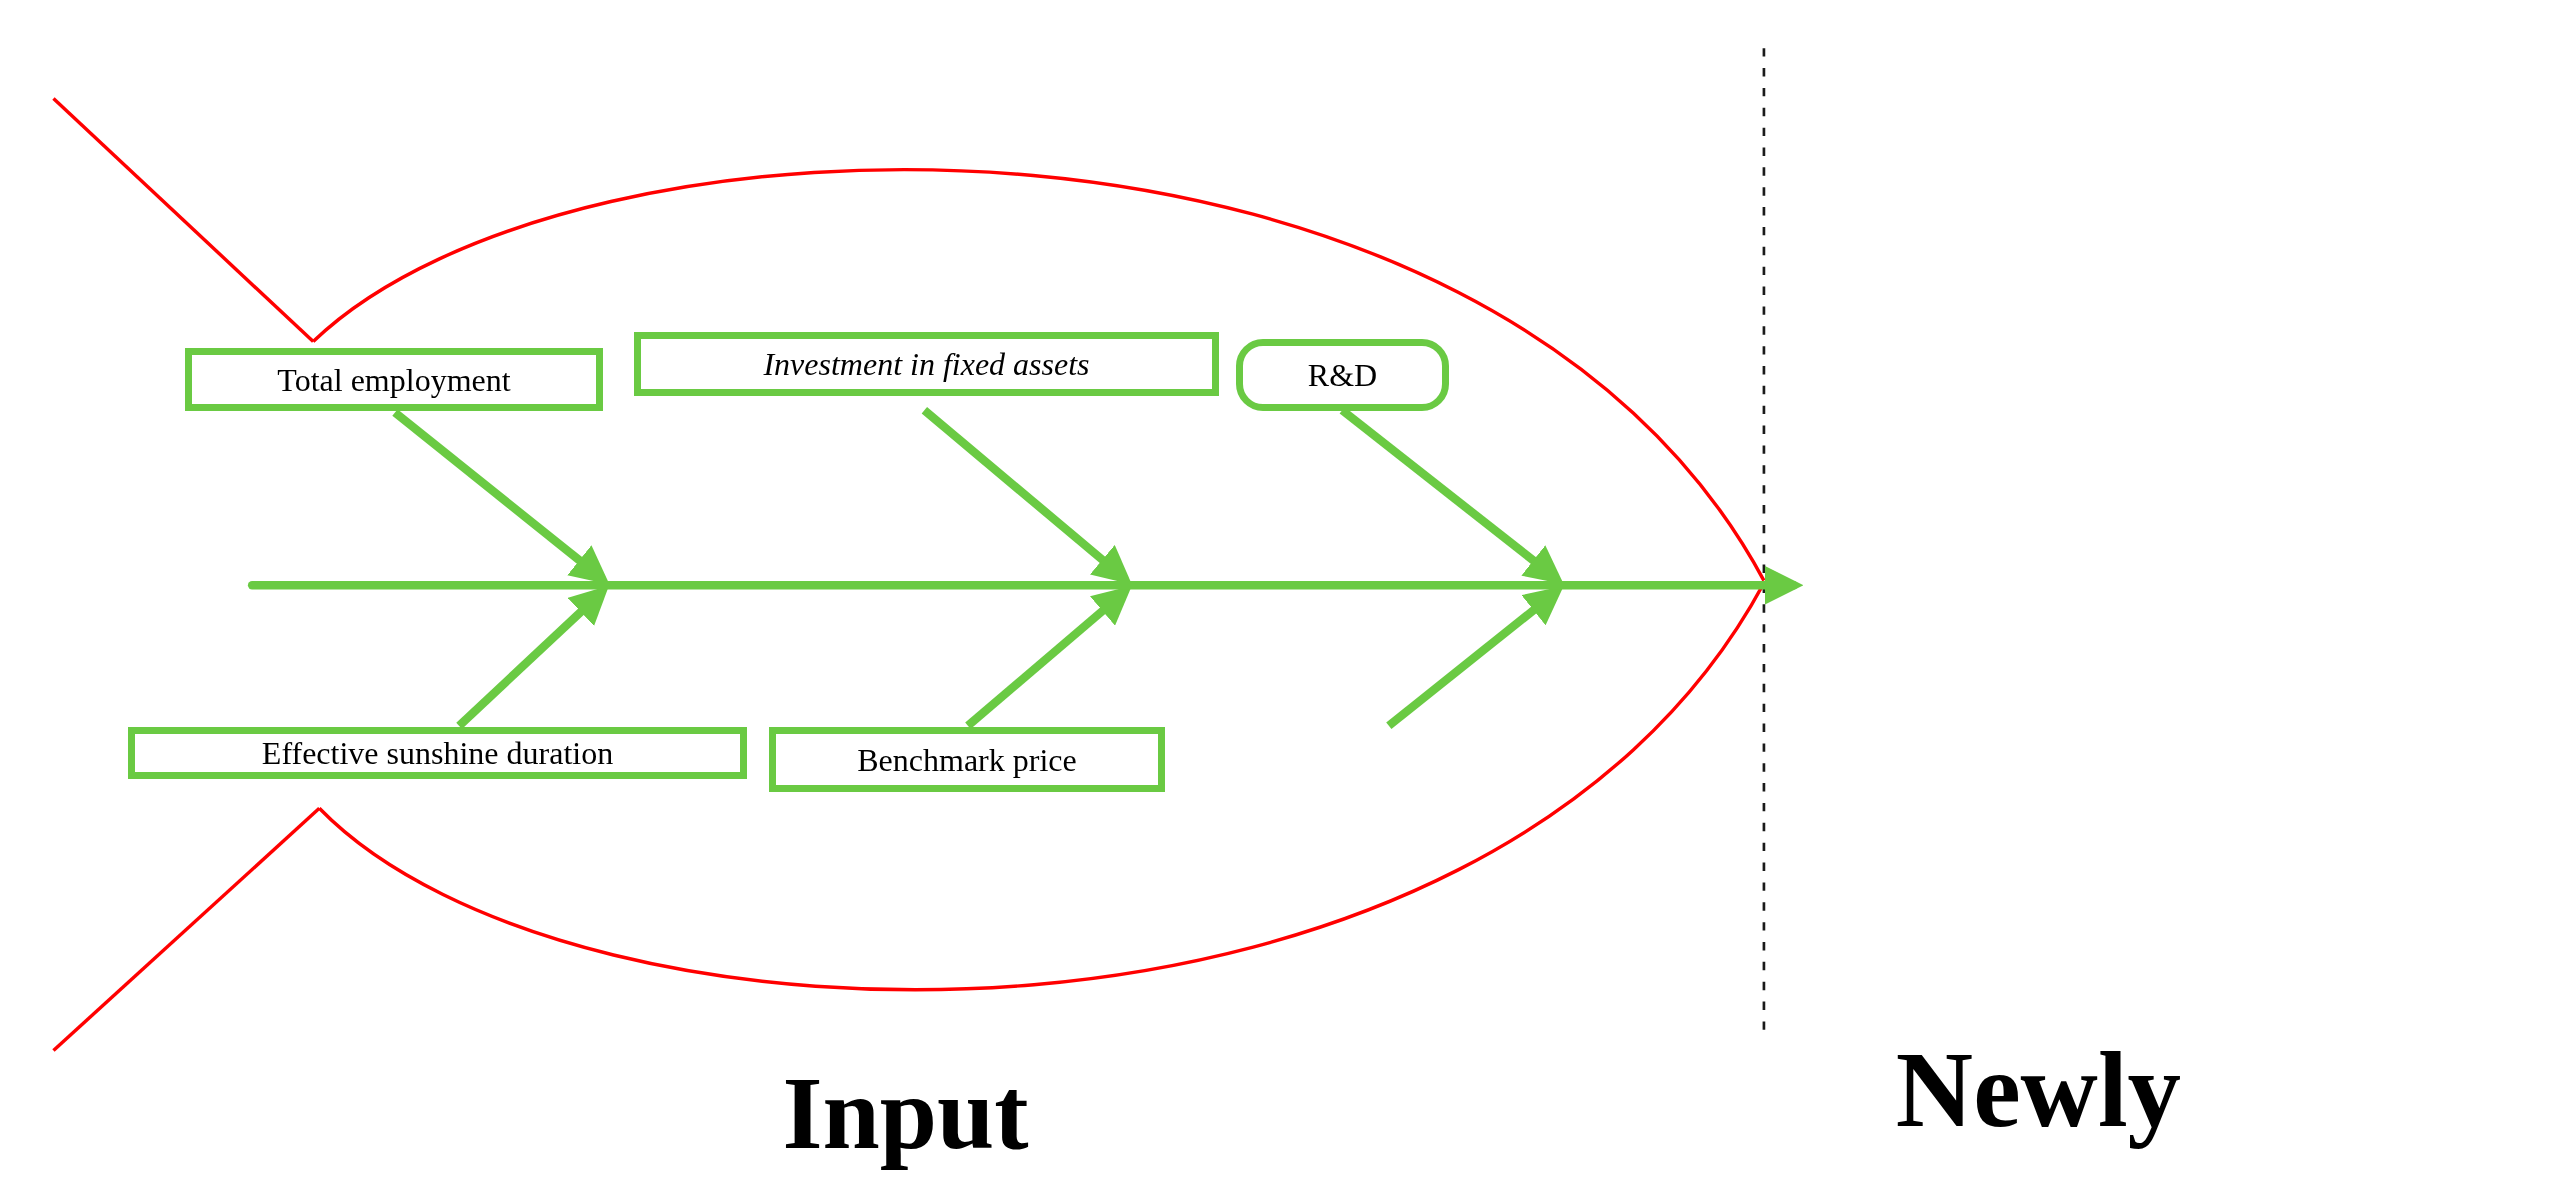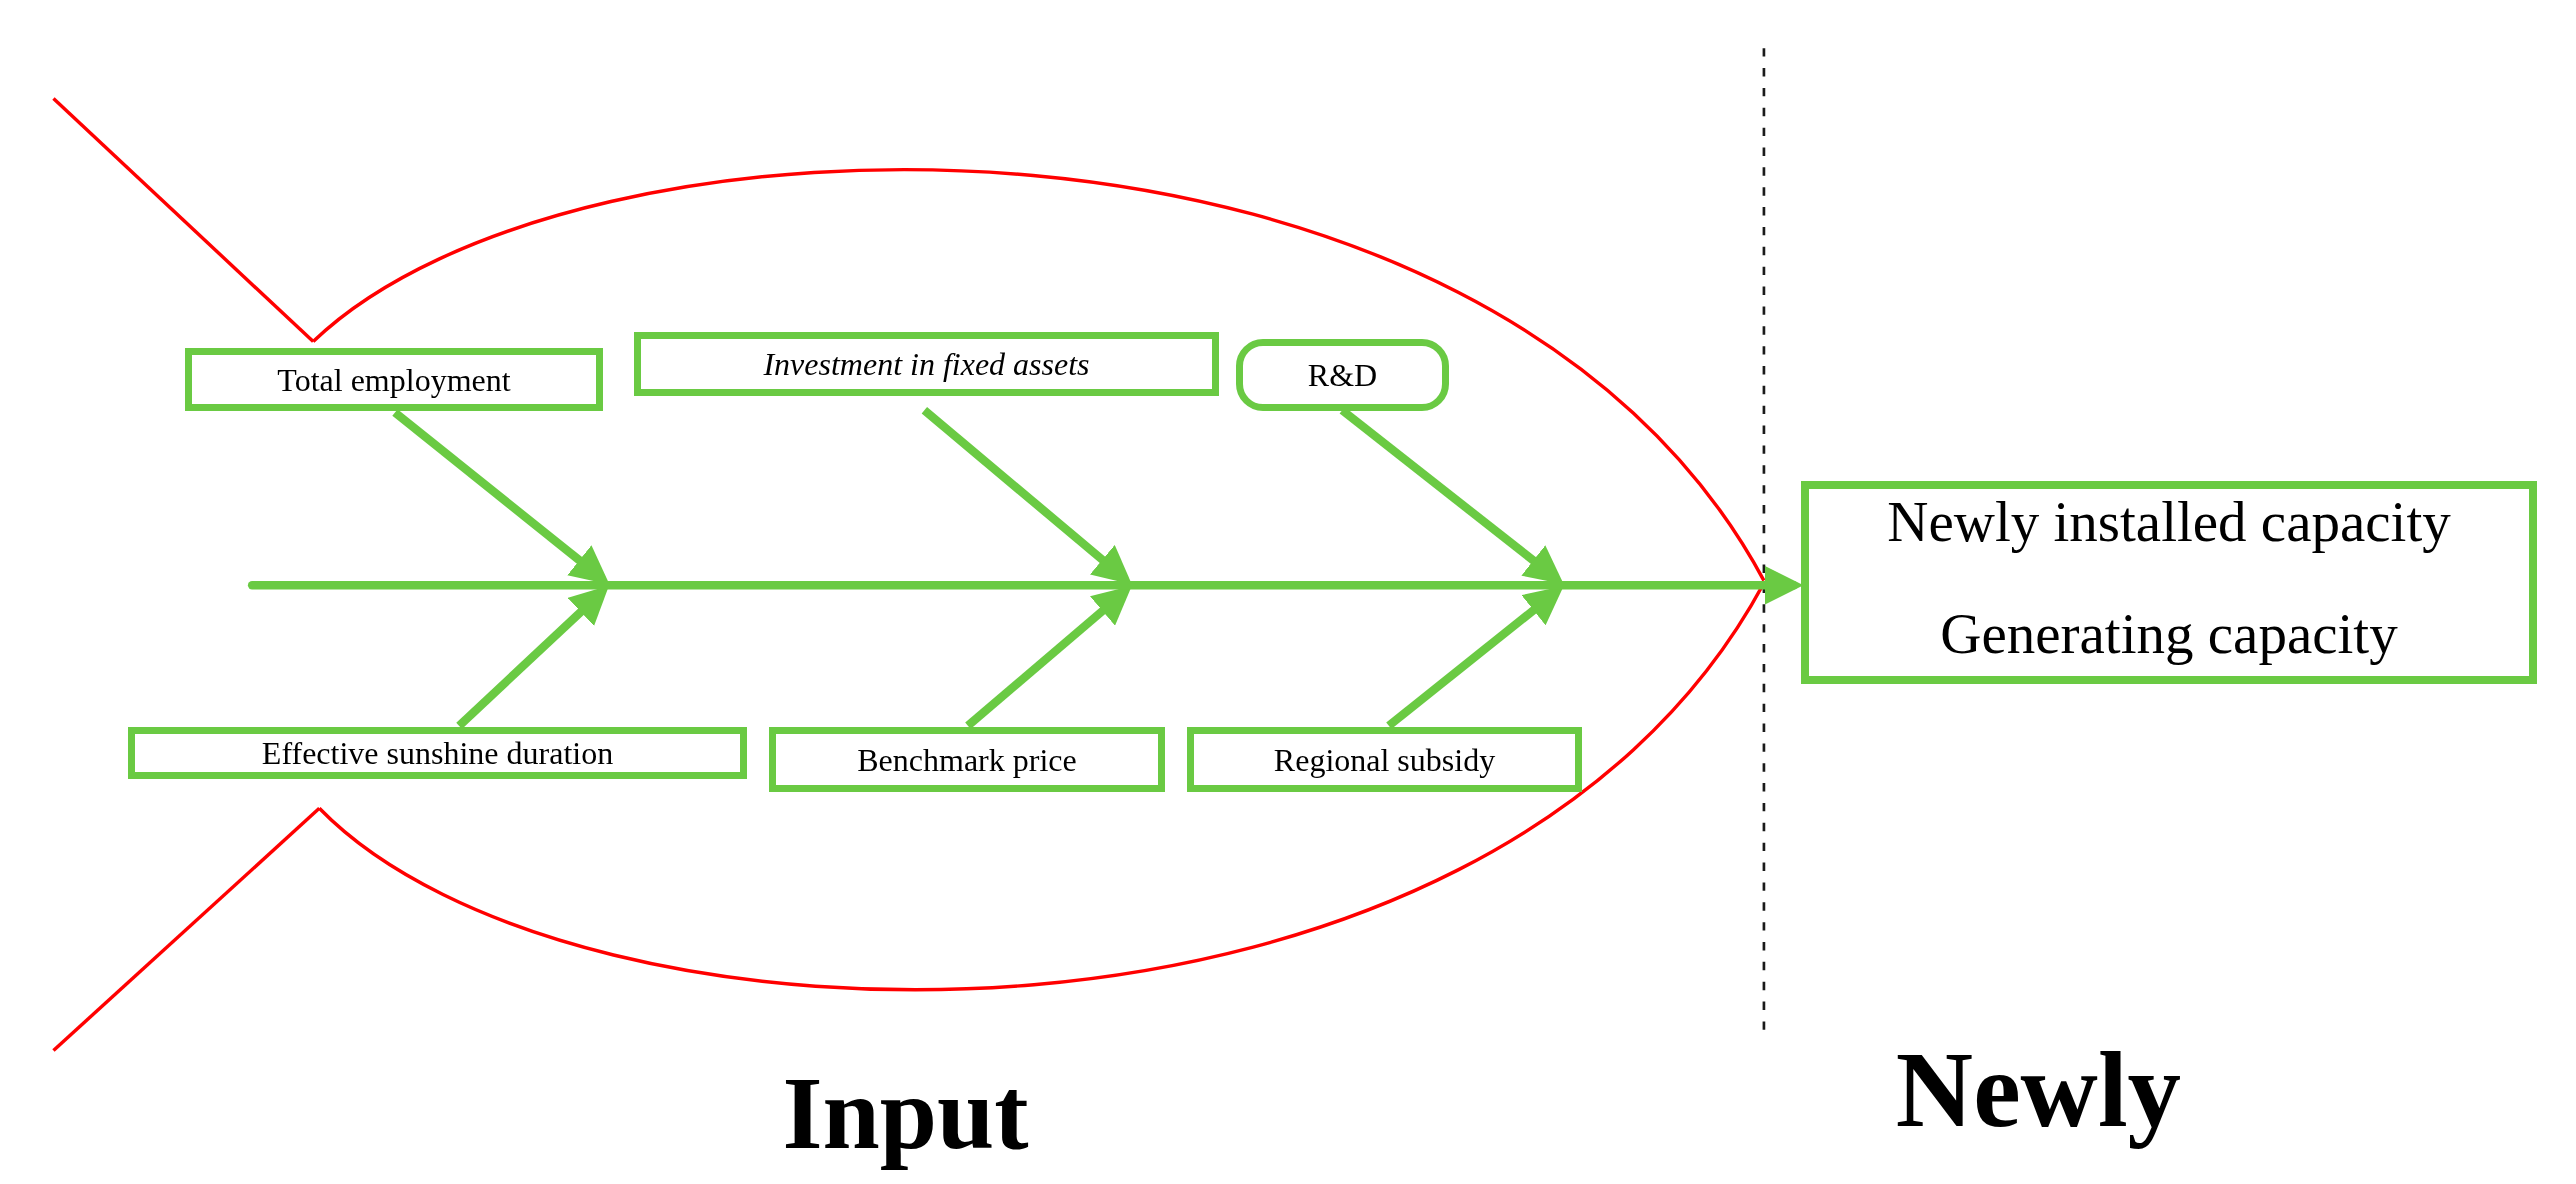--- a/index.html
+++ b/index.html
@@ -109,26 +109,19 @@
   <div class="cause-box box-rd">
     <span>R&amp;D</span>
   </div>
 
   <div class="cause-box box-sunshine">
     <span>Effective sunshine duration</span>
   </div>
   <div class="cause-box box-benchmark">
     <span>Benchmark price</span>
   </div>
-  <div class="cause-box box-regional">
-    <span>Regional subsidy</span>
-  </div>
 
-  <div class="output-box">
-    <span>Newly installed capacity</span>
-    <span>Generating capacity</span>
-  </div>
 
   <div class="section-label input-label">Input</div>
   <div class="section-label output-label">Newly</div>
 
 </div>
 
 
 </body></html>

